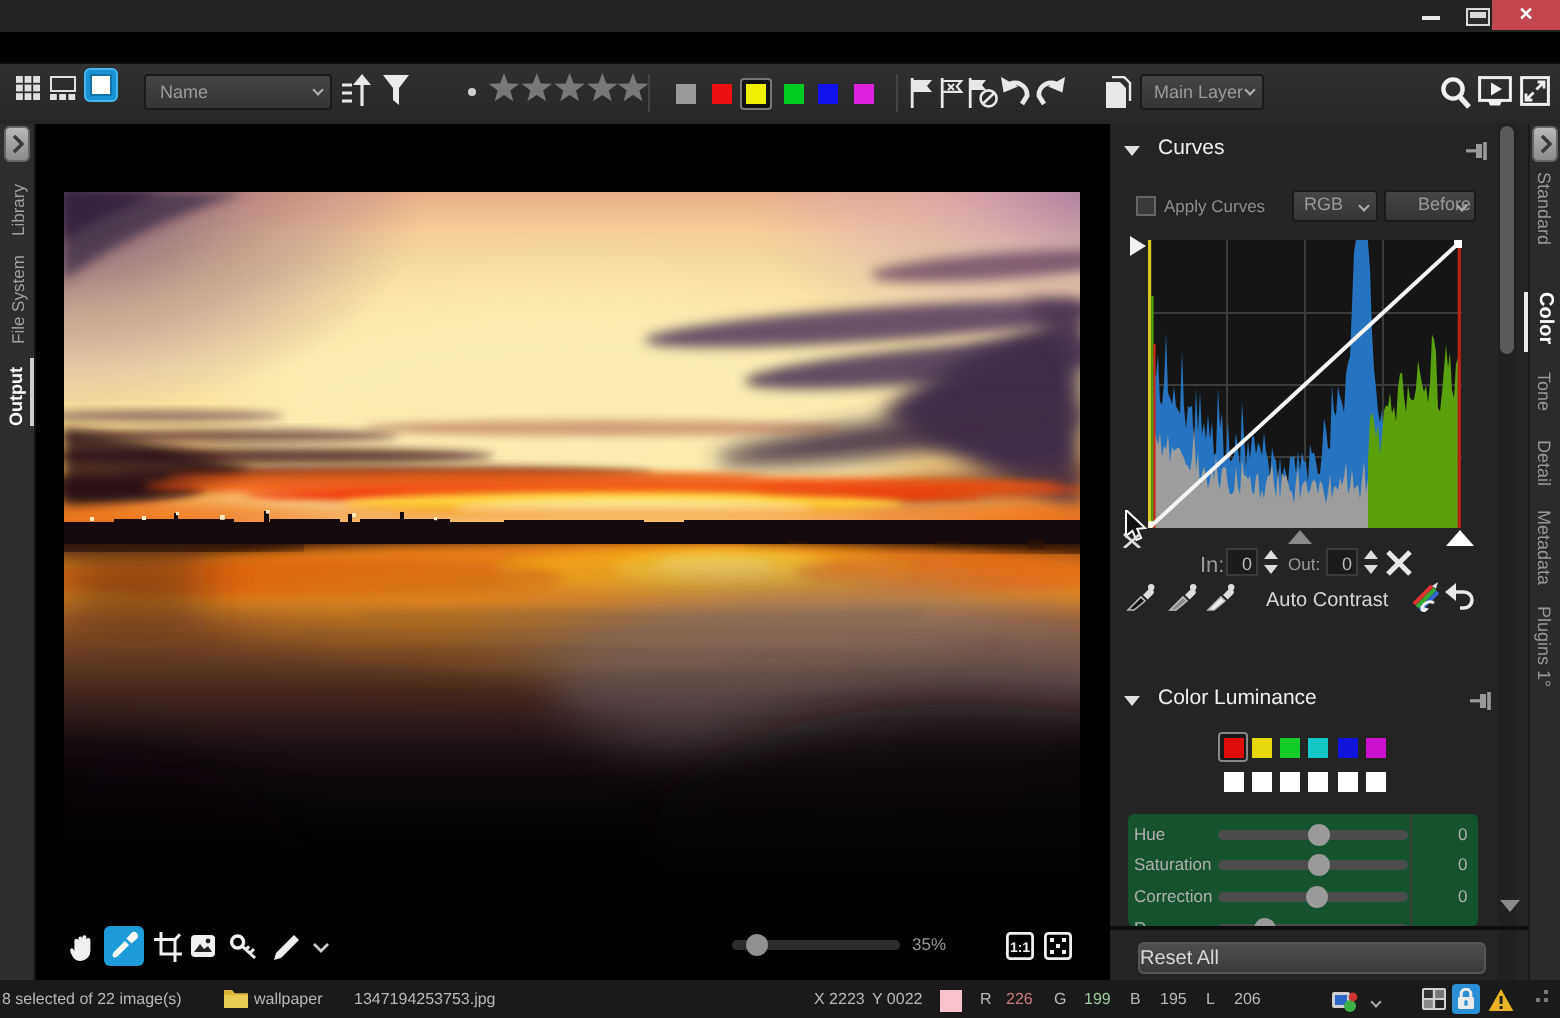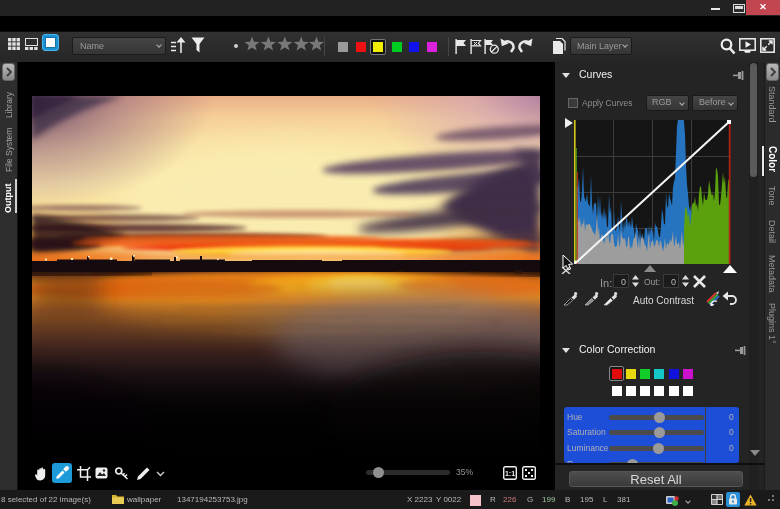--- a/index.html
+++ b/index.html
@@ -416,21 +416,21 @@
       <rect x="5" y="1" width="3" height="7" fill="#999"></rect>
       <rect x="8.6" y="0" width="1.8" height="9" fill="#999"></rect>
     </svg>
     <div class="abs" style="left:13px; top:36px; width:10px; height:10px; background:#3a3a3a; border:1px solid #666;"></div>
     <span class="abs" style="left:27px; top:36px; color:#8e8e8e; font-size:8.5px;">Apply Curves</span>
     <div class="drop" style="left:91px; top:33px; width:43px; height:16px;">
       <span style="position:absolute; left:5px; top:1px;text-align:right;">RGB</span>
         <span class="chev"></span>
     </div>
     <div class="drop" style="left:137px; top:33px; width:46px; height:16px;">
-      <span style="position:absolute; left:6px; top:1px;">Before</span>
+      <span style="position:absolute; left:16px; top:1px;">Before</span>
         <span class="chev"></span>
     </div>
 
     <div class="abs" style="left:10px; top:56px; width:0; height:0; border-top:5px solid transparent; border-bottom:5px solid transparent; border-left:8px solid #f0f0f0;"></div>
 
     <svg class="abs" id="histsvg" style="left:19px; top:58px;" width="157" height="144" viewBox="0 0 157 144">
       <rect x="0" y="0" width="157" height="144" fill="#151515"></rect>
       <g stroke="#3c3c3c" stroke-width="1">
         <path d="M39.5 0 V144 M78.5 0 V144 M117.5 0 V144"></path>
         <path d="M0 36.5 H157 M0 72.5 H157 M0 108.5 H157"></path>
@@ -500,61 +500,61 @@
       <path d="M6 0.5 L0.5 5 L6 9.5 Z" fill="#e8e8e8"></path>
     </svg>
   </div>
 
   <div class="abs" style="left:749px; top:62px; width:9px; height:428px; background:#202020;"></div>
   <div class="abs" style="left:750px; top:63px; width:7px; height:114px; background:#5a5a5a; border-radius:3.5px;"></div>
   <div class="abs" style="left:750px; top:450px; width:0; height:0; border-left:5px solid transparent; border-right:5px solid transparent; border-top:6px solid #8a8a8a;"></div>
 
   <div class="abs" id="ccpanel" style="left:555px; top:335px; width:209px; height:155px;">
     <div class="hdrarrow" style="left:7px; top:13px;"></div>
-    <span class="phdr" style="left:24px; top:8px;">Color Correction</span>
+    <span class="phdr" style="left:24px; top:8px;">Color Luminance</span>
     <svg class="abs" style="left:180px; top:11px;" width="14" height="9" viewBox="0 0 14 9">
       <rect x="0" y="3.6" width="5" height="1.6" fill="#999"></rect>
       <rect x="5" y="1" width="3" height="7" fill="#999"></rect>
       <rect x="8.6" y="0" width="1.8" height="9" fill="#999"></rect>
     </svg>
 
     <div class="abs" style="left:54px; top:31px; width:15px; height:15px; background:#181818; border:1px solid #888; border-radius:2px;"></div>
     <div class="abs" style="left:57px; top:34px; width:10px; height:10px; background:#e00b0b;"></div>
     <div class="abs" style="left:71px; top:34px; width:10px; height:10px; background:#e8d80e;"></div>
     <div class="abs" style="left:85px; top:34px; width:10px; height:10px; background:#12cc2a;"></div>
     <div class="abs" style="left:99px; top:34px; width:10px; height:10px; background:#14c8c8;"></div>
     <div class="abs" style="left:114px; top:34px; width:10px; height:10px; background:#1212dd;"></div>
     <div class="abs" style="left:128px; top:34px; width:10px; height:10px; background:#cc12cc;"></div>
     <div class="abs" style="left:57px; top:51px; width:10px; height:10px; background:#fff;"></div>
     <div class="abs" style="left:71px; top:51px; width:10px; height:10px; background:#fff;"></div>
     <div class="abs" style="left:85px; top:51px; width:10px; height:10px; background:#fff;"></div>
     <div class="abs" style="left:99px; top:51px; width:10px; height:10px; background:#fff;"></div>
     <div class="abs" style="left:114px; top:51px; width:10px; height:10px; background:#fff;"></div>
     <div class="abs" style="left:128px; top:51px; width:10px; height:10px; background:#fff;"></div>
 
-    <div class="abs" style="left:9px; top:72px; width:175px; height:56px; background:#1d4ed8; border-radius:3px; overflow:hidden;">
+    <div class="abs" style="left:9px; top:72px; width:175px; height:56px; background:#14532d; border-radius:3px; overflow:hidden;">
       <span class="abs" style="left:3px; top:5px; color:#b0b0b0; font-size:8.5px;">Hue</span>
       <div class="abs" style="left:45px; top:8px; width:95px; height:5px; background:#4b4b4b; border-radius:2.5px;"></div>
       <div class="abs" style="left:90px; top:5px; width:11px; height:11px; background:#9a9a9a; border-radius:50%;"></div>
       <div class="abs" style="left:141px; top:0; width:1px; height:56px; background:#3c3c3c;"></div>
       <span class="abs" style="left:165px; top:5px; color:#b0b0b0; font-size:8.5px;">0</span>
       <span class="abs" style="left:3px; top:20px; color:#b0b0b0; font-size:8.5px;">Saturation</span>
       <div class="abs" style="left:45px; top:23px; width:95px; height:5px; background:#4b4b4b; border-radius:2.5px;"></div>
       <div class="abs" style="left:90px; top:20px; width:11px; height:11px; background:#9a9a9a; border-radius:50%;"></div>
       <span class="abs" style="left:165px; top:20px; color:#b0b0b0; font-size:8.5px;">0</span>
-      <span class="abs" style="left:3px; top:36px; color:#b0b0b0; font-size:8.5px;">Luminance</span>
+      <span class="abs" style="left:3px; top:36px; color:#b0b0b0; font-size:8.5px;">Correction</span>
       <div class="abs" style="left:45px; top:39px; width:95px; height:5px; background:#4b4b4b; border-radius:2.5px;"></div>
       <div class="abs" style="left:89px; top:36px; width:11px; height:11px; background:#9a9a9a; border-radius:50%;"></div>
       <span class="abs" style="left:165px; top:36px; color:#b0b0b0; font-size:8.5px;">0</span>
       <span class="abs" style="left:3px; top:52px; color:#b0b0b0; font-size:8.5px;">R</span>
       <div class="abs" style="left:45px; top:55px; width:95px; height:5px; background:#4b4b4b; border-radius:2.5px;"></div>
       <div class="abs" style="left:63px; top:52px; width:11px; height:11px; background:#9a9a9a; border-radius:50%;"></div>
     </div>
     <div class="abs" style="left:0; top:128px; width:209px; height:2px; background:#0e0e0e;"></div>
-    <div class="abs" style="left:14px; top:136px; width:174px; height:16px; background:linear-gradient(#4e4e4e,#3a3a3a); border:1px solid #565656; border-radius:3px; color:#d8d8d8; font-size:13px; text-align:center; line-height:15px;">Reset All</div>
+    <div class="abs" style="left:14px; top:136px; width:174px; height:16px; background:linear-gradient(#4e4e4e,#3a3a3a); border:1px solid #565656; border-radius:3px; color:#d8d8d8; font-size:10px; line-height:15px;">Reset All</div>
   </div>
 
   <div class="abs" id="rtabs"></div>
   <div class="abs expbtn" style="left:766px; top:63px;"></div>
   <svg class="abs" style="left:770px; top:67px;" width="6" height="10" viewBox="0 0 6 10">
       <path d="M1 1 L5 5 L1 9" fill="none" stroke="#3a3a3a" stroke-width="1.8"></path>
     </svg>
   <div class="vtextR" style="left:777px; top:86px;">Standard</div>
   <div class="vtextR" style="left:778px; top:146px; color:#fff; font-weight:bold; font-size:10px;">Color</div>
   <div class="abs" style="left:762px; top:146px; width:2px; height:30px; background:#e8e8e8;"></div>
@@ -574,21 +574,21 @@
     <span class="sbt" style="left:407px;">X 2223</span>
     <span class="sbt" style="left:436px;">Y 0022</span>
     <div class="abs" style="left:470px; top:5px; width:11px; height:11px; background:#f6c3ca;"></div>
     <span class="sbt" style="left:490px;">R</span>
     <span class="sbt" style="left:503px; color:#c97c7c;">226</span>
     <span class="sbt" style="left:527px;">G</span>
     <span class="sbt" style="left:542px; color:#9cc99c;">199</span>
     <span class="sbt" style="left:565px;">B</span>
     <span class="sbt" style="left:580px;">195</span>
     <span class="sbt" style="left:603px;">L</span>
-    <span class="sbt" style="left:617px;">381</span>
+    <span class="sbt" style="left:617px;">206</span>
     <svg class="abs" style="left:666px; top:4px;" width="13" height="12" viewBox="0 0 13 12">
       <rect x="0" y="2" width="9" height="8" rx="1" fill="#cfcfcf"></rect>
       <rect x="1.5" y="3.5" width="6" height="5" fill="#2a66c8"></rect>
       <circle cx="9" cy="9" r="3" fill="#3fae49"></circle>
       <circle cx="10.5" cy="4.5" r="2.2" fill="#c33"></circle>
     </svg>
     <span class="abs" style="left:686px; top:9px; width:4px; height:4px; border-right:1.4px solid #aaa; border-bottom:1.4px solid #aaa; transform:rotate(45deg);"></span>
     <svg class="abs" style="left:711px; top:4px;" width="12" height="11" viewBox="0 0 12 11">
       <rect x="0" y="0" width="12" height="11" rx="1" fill="#d0d0d0"></rect>
       <rect x="1" y="1" width="4.4" height="4" fill="#333"></rect>

